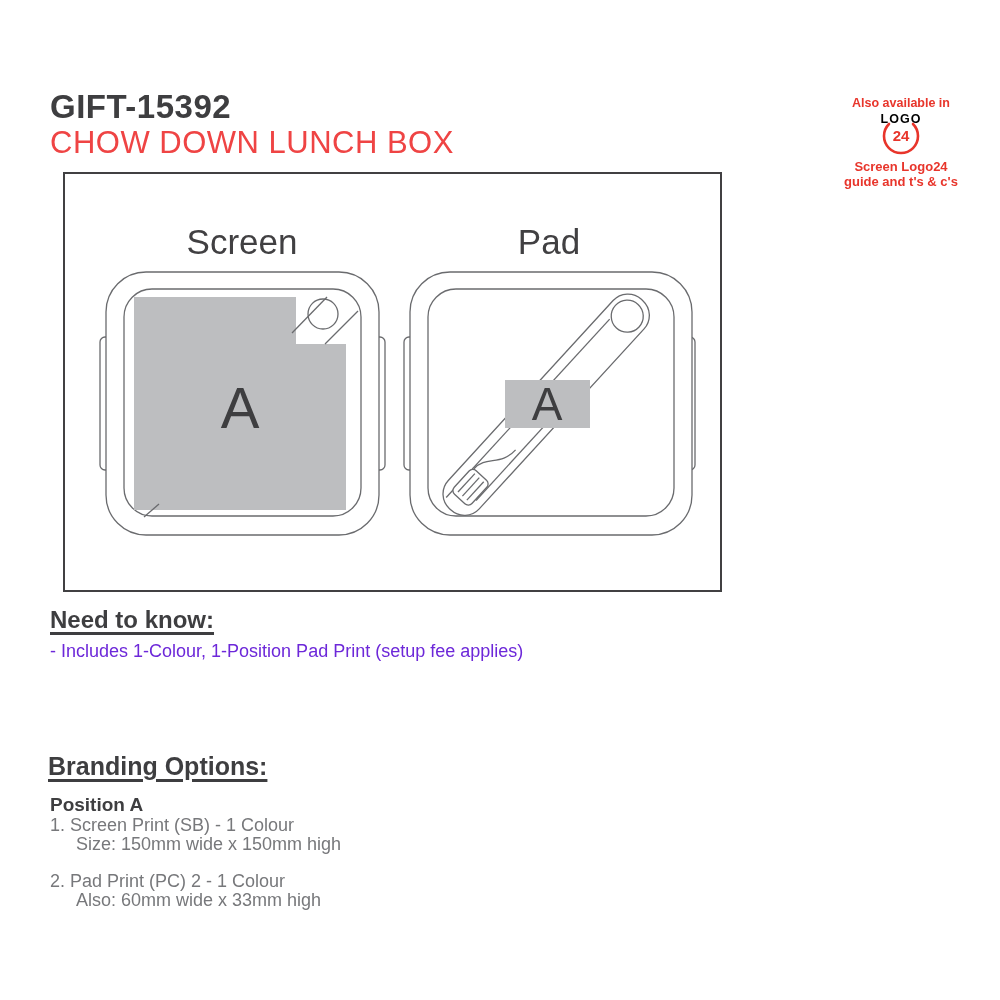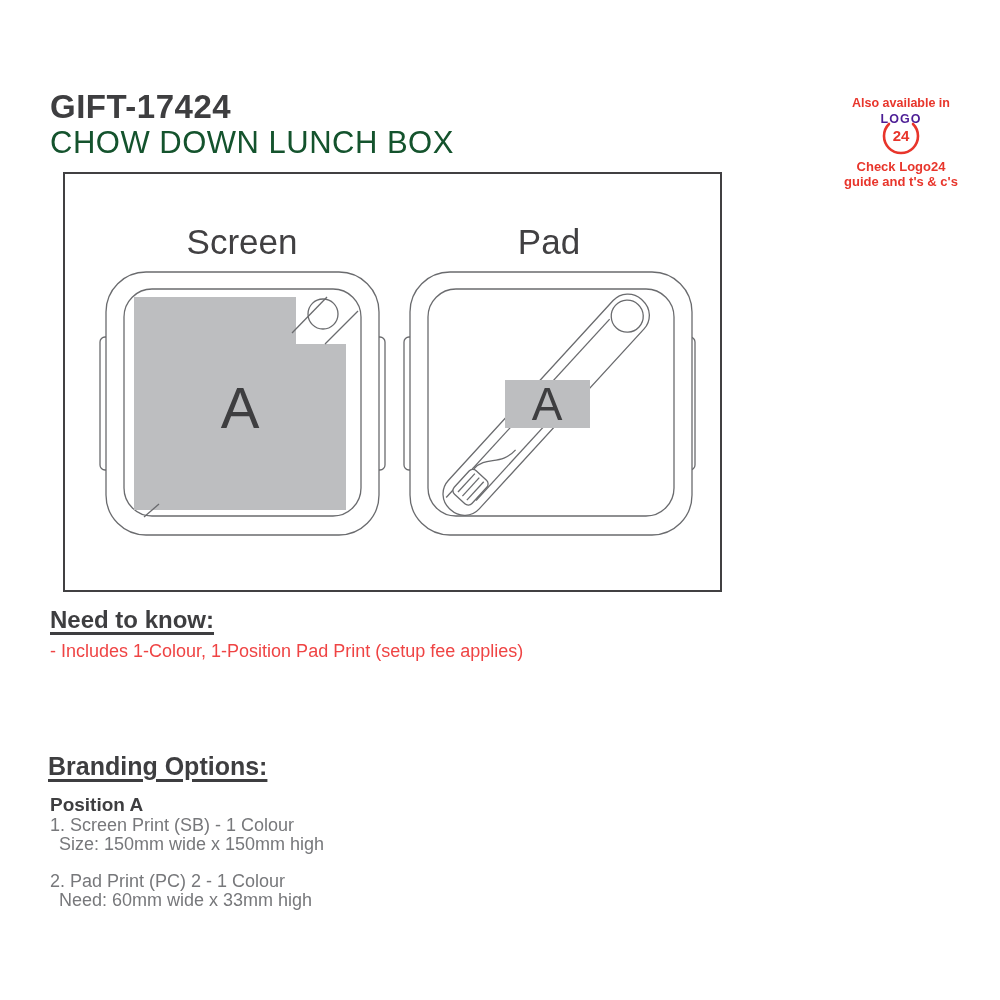--- a/index.html
+++ b/index.html
@@ -7,27 +7,27 @@
     position:relative;
     width:1000px;height:1000px;
     font-family:"Liberation Sans","DejaVu Sans",sans-serif;
     color:#3e3e40;
     overflow:hidden;
   }
   .abs{position:absolute;}
 
   
   .sku{left:50px;top:88px;font-size:33px;font-weight:bold;color:#3e3e40;letter-spacing:.5px;}
-  .product-name{left:50px;top:125px;font-size:31px;color:#14532d;letter-spacing:.5px;}
+  .product-name{left:50px;top:125px;font-size:31px;color:#ef4444;letter-spacing:.5px;}
 
   
   .logo24-block{left:838px;top:96px;width:126px;text-align:center;color:#e8352b;font-weight:bold;}
   .logo24-avail{font-size:12.5px;line-height:14px;}
   .logo24-mark{position:relative;width:52px;height:46px;margin:2px auto 0 auto;}
-  .logo24-word{position:absolute;left:0;top:0;width:100%;font-size:12.5px;letter-spacing:1px;color:#4c1d95;font-weight:bold;}
+  .logo24-word{position:absolute;left:0;top:0;width:100%;font-size:12.5px;letter-spacing:1px;color:#000000;font-weight:bold;}
   .logo24-arc{position:absolute;left:6px;top:6px;}
   .logo24-num{position:absolute;left:0;top:15px;width:100%;font-size:15px;color:#e8352b;font-weight:bold;}
   .logo24-check{font-size:13px;line-height:14.5px;margin-top:2px;}
 
   
   .frame{left:63px;top:172px;width:655px;height:416px;border:2px solid #414042;background:#fff;}
   .box-label{position:absolute;top:48px;width:200px;text-align:center;font-size:35px;color:#414042;}
   .label-screen{left:77px;}
   .label-pad{left:384px;}
   .lunchbox{position:absolute;top:96px;}
@@ -35,46 +35,46 @@
   .lb-right{left:338px;}
 
   svg .ln{stroke:#6a6b6e;stroke-width:1.3;fill:none;}
   svg .lnf{stroke:#6a6b6e;stroke-width:1.3;fill:#ffffff;}
   svg .gray{fill:#bdbec0;stroke:none;}
   svg .poslabel{fill:#3e3e40;font-family:"Liberation Sans",sans-serif;}
 
   
   .section-heading{font-weight:bold;color:#3e3e40;text-decoration:underline;text-decoration-thickness:2.5px;text-underline-offset:4px;}
   .ntk-heading{left:50px;top:606px;font-size:24px;}
-  .ntk-item{left:50px;top:641px;font-size:18px;color:#ef4444;}
+  .ntk-item{left:50px;top:641px;font-size:18px;color:#6d28d9;}
 
   
   .bo-heading{left:48px;top:752px;font-size:25px;}
   .bo-position{left:50px;top:794px;font-size:19px;font-weight:bold;color:#3e3e40;text-align:right;}
   .bo-line{font-size:18px;color:#77787b;left:50px;}
-  .bo-size{left:59px;}
+  .bo-size{left:76px;}
   .o1l{top:815px;} .o1s{top:834px;} .o2l{top:871px;} .o2s{top:890px;}
 </style>
 </head>
 <body>
 
-<div class="abs sku">GIFT-17424</div>
+<div class="abs sku">GIFT-15392</div>
 <div class="abs product-name">CHOW DOWN LUNCH BOX</div>
 
 <div class="abs logo24-block">
   <div class="logo24-avail">Also available in</div>
   <div class="logo24-mark">
     <div class="logo24-word">LOGO</div>
     <svg class="logo24-arc" width="40" height="40" viewBox="0 0 40 40">
       <path d="M8,6 A17,17 0 1 0 32,6" fill="none" stroke="#e8352b" stroke-width="2.6" stroke-linecap="round"></path>
     </svg>
     <div class="logo24-num">24</div>
   </div>
   <div class="logo24-check">
-    <div>Check Logo24</div>
+    <div>Screen Logo24</div>
     <div>guide and t's &amp; c's</div>
   </div>
 </div>
 
 <div class="abs frame">
   <div class="box-label label-pad">Pad</div>
   <div class="box-label label-screen">Screen</div>
 
   <svg class="lunchbox lb-left" width="292" height="267" viewBox="0 0 292 267">
     <rect class="lnf" x="1" y="67" width="11" height="133" rx="5"></rect>
@@ -121,13 +121,13 @@
 </div>
 
 <div class="abs section-heading ntk-heading">Need to know:</div>
 <div class="abs ntk-item">- Includes 1-Colour, 1-Position Pad Print (setup fee applies)</div>
 
 <div class="abs section-heading bo-heading">Branding Options:</div>
 <div class="abs bo-position">Position A</div>
 <div class="abs bo-line o1l">1. Screen Print (SB) - 1 Colour</div>
 <div class="abs bo-line bo-size o1s">Size: 150mm wide x 150mm high</div>
 <div class="abs bo-line o2l">2. Pad Print (PC) 2 - 1 Colour</div>
-<div class="abs bo-line bo-size o2s">Need: 60mm wide x 33mm high</div>
+<div class="abs bo-line bo-size o2s">Also: 60mm wide x 33mm high</div>
 
 </body></html>

